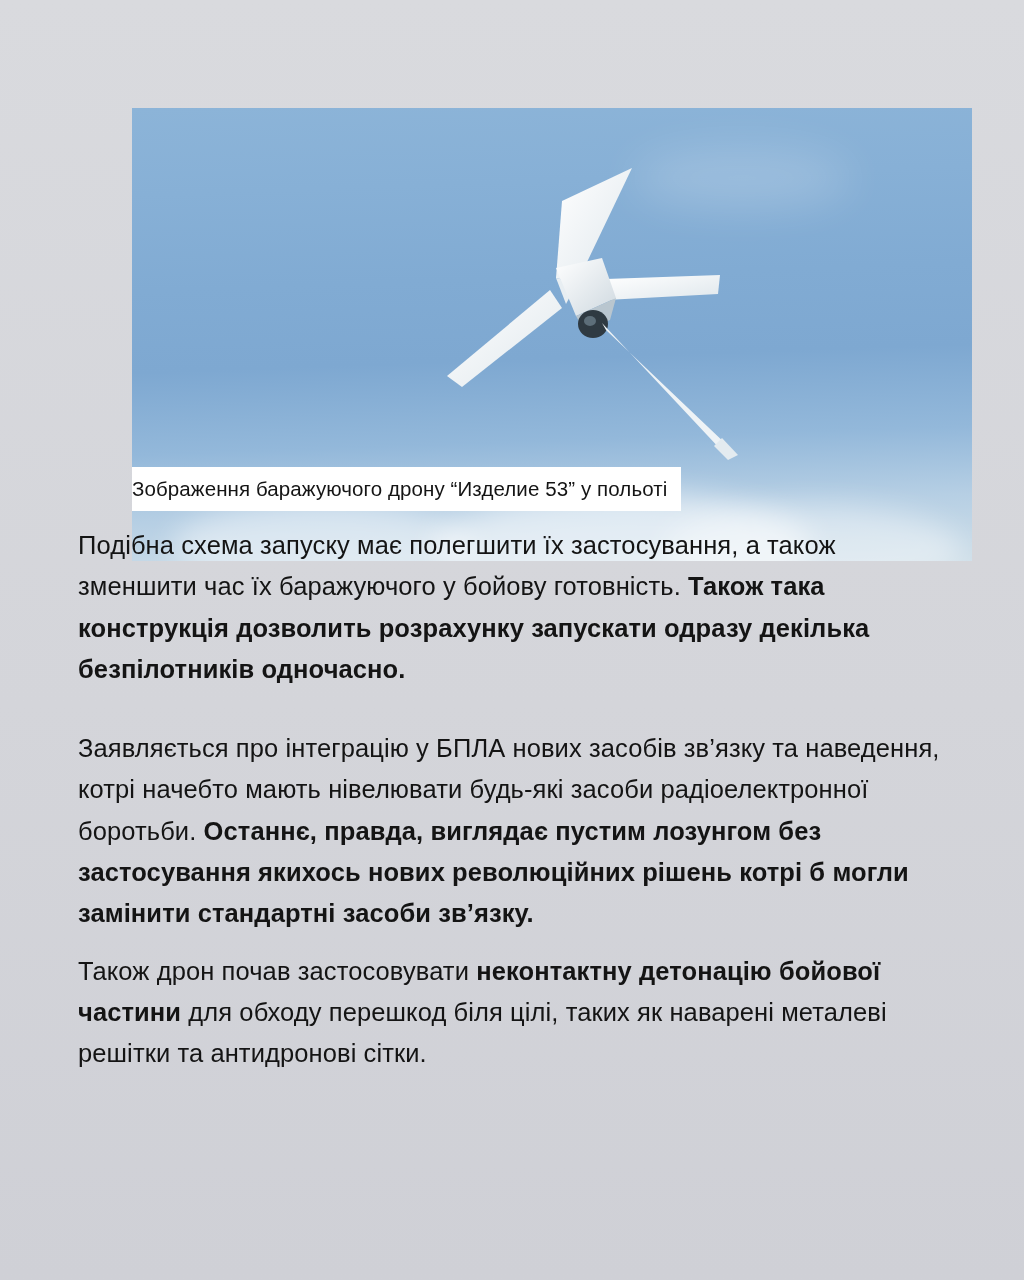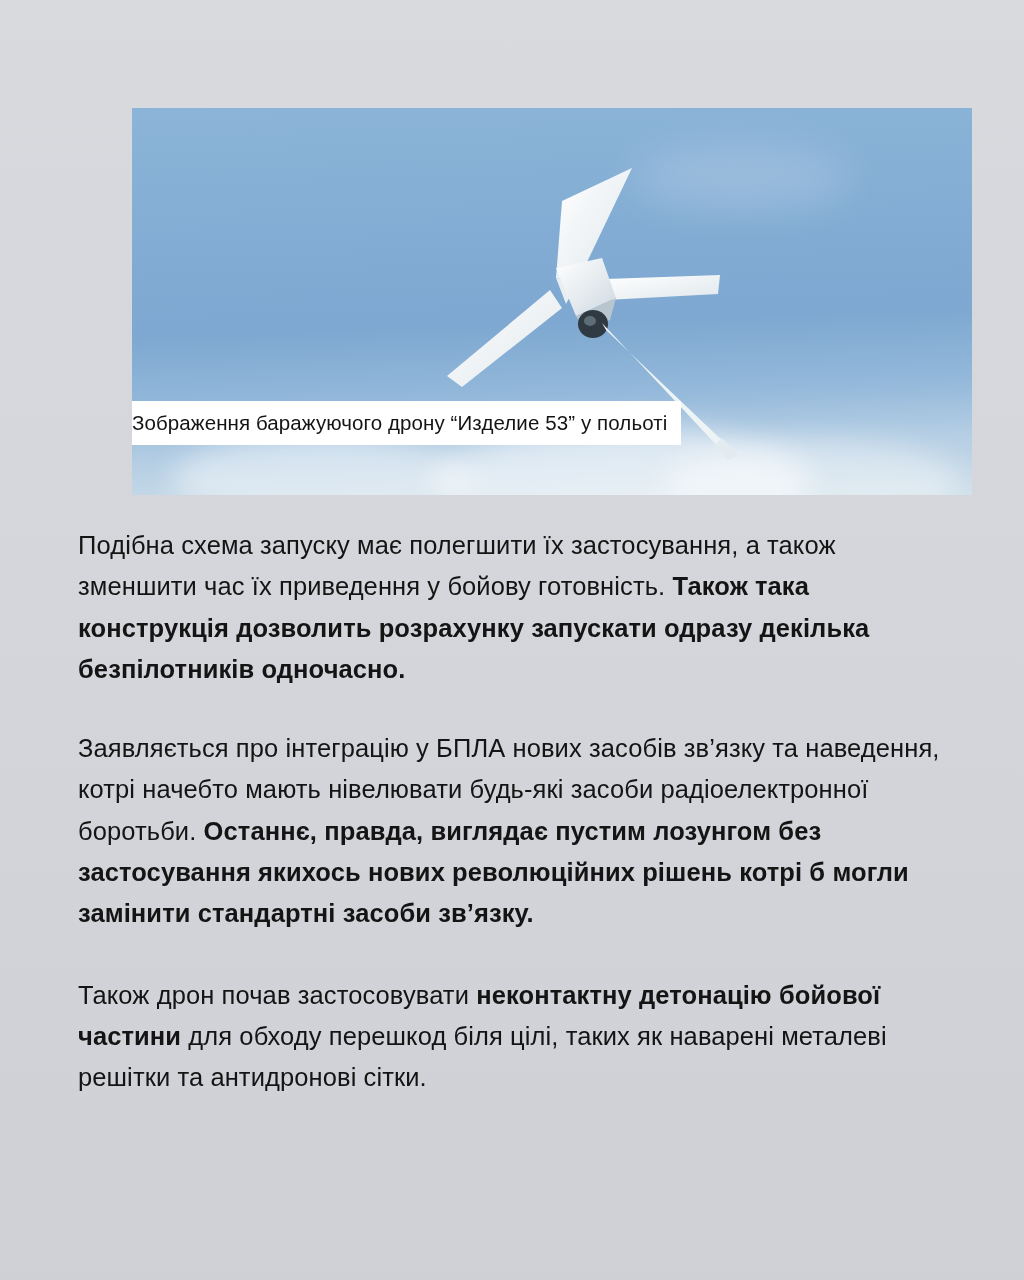--- a/index.html
+++ b/index.html
@@ -20,21 +20,21 @@
     height: 1280px;
     background: linear-gradient(180deg, #d9dade 0%, #d4d5da 55%, #cfd0d6 100%);
   }
 
   
   .figure {
     position: absolute;
     left: 92px;
     top: 92px;
     width: 840px;
-    height: 387px;
+    height: 453px;
     overflow: hidden;
     background: #7fa8cd;
   }
   .sky {
     position: absolute;
     inset: 0;
     background: linear-gradient(178deg,
         #8cb4d8 0%,
         #87b0d6 18%,
         #81abd3 38%,
@@ -84,21 +84,21 @@
     font-size: 25.5px;
     line-height: 1.62;
     color: #141414;
     margin: 0 0 38px 0;
     letter-spacing: 0.1px;
   }
   .para:last-child { margin-bottom: 15px; }
   .para b, .para strong {
     font-weight: bold;
   }
-  .p2 { margin-bottom: 40px; }
+  .p2 { margin-bottom: 16px; }
 </style>
 </head>
 <body>
 
 <div class="page">
 
   <figure class="figure">
     <div class="sky"></div>
     <div class="cloud c4"></div>
     <div class="cloud c1"></div>
@@ -133,21 +133,21 @@
       <path d="M470 215 L474 222 L596 338 L590 343 Z" fill="#eef3f6"></path>
 
       <path d="M590 330 L606 347 L596 352 L582 338 Z" fill="#e3ebf0"></path>
     </svg>
 
     <figcaption class="caption">Зображення баражуючого дрону “Изделие 53” у польоті</figcaption>
   </figure>
 
   <div class="article">
     <p class="para p1">
-      <span>Подібна схема запуску має полегшити їх застосування, а також зменшити час їх приведення у бойову готовність. </span><b>Також така конструкція дозволить розрахунку запускати одразу декілька безпілотників одночасно.</b>
+      <span>Подібна схема запуску має полегшити їх застосування, а також зменшити час їх баражуючого у бойову готовність. </span><b>Також така конструкція дозволить розрахунку запускати одразу декілька безпілотників одночасно.</b>
     </p>
     <p class="para p2">
       <span>Заявляється про інтеграцію у БПЛА нових засобів зв’язку та наведення, котрі начебто мають нівелювати будь-які засоби радіоелектронної боротьби. </span><b>Останнє, правда, виглядає пустим лозунгом без застосування якихось нових революційних рішень котрі б могли замінити стандартні засоби зв’язку.</b>
     </p>
     <p class="para p3">
       <span>Також дрон почав застосовувати </span><b>неконтактну детонацію бойової частини</b><span> для обходу перешкод біля цілі, таких як наварені металеві решітки та антидронові сітки.</span>
     </p>
   </div>
 
 </div>

